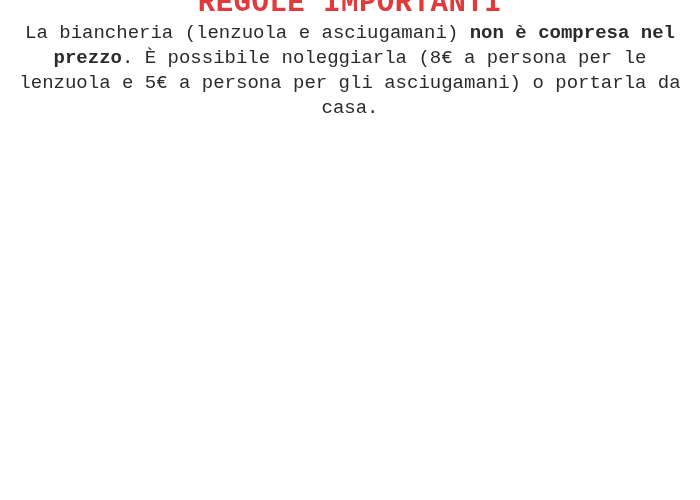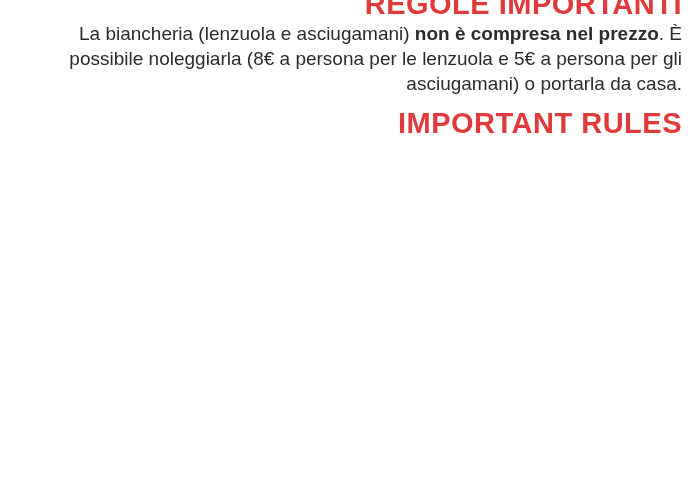--- a/index.html
+++ b/index.html
@@ -12,22 +12,23 @@
     overflow: hidden;
     background: var(--page-bg, #ffffff);
     font-family: "Liberation Sans", "DejaVu Sans", sans-serif;
   }
   .page {
     width: 700px;
     height: 500px;
     overflow: hidden;
     box-sizing: border-box;
     padding: 0 18px;
-    text-align: right;
+    text-align: center;
     color: var(--text-color, #2b2b2b);
+    font-family: Liberation Mono, monospace;
   }
   .heading {
     color: var(--accent-red, #e03a3c);
     font-weight: 700;
     font-size: 29px;
     line-height: 34px;
     letter-spacing: 0.5px;
     margin: 0;
   }
   .heading-it {
@@ -54,16 +55,15 @@
 <body>
 
 <div class="page">
 
   <section class="section-it">
     <h1 class="heading heading-it">REGOLE IMPORTANTI</h1>
     <p class="para"><span>La biancheria (lenzuola e asciugamani) </span><b>non è compresa nel prezzo</b><span>. È possibile noleggiarla (8€ a persona per le lenzuola e 5€ a persona per gli asciugamani) o portarla da casa.</span></p>
   </section>
 
   <section class="section-en">
-    <h1 class="heading heading-en">IMPORTANT RULES</h1>
   </section>
 
 </div>
 
 </body></html>

